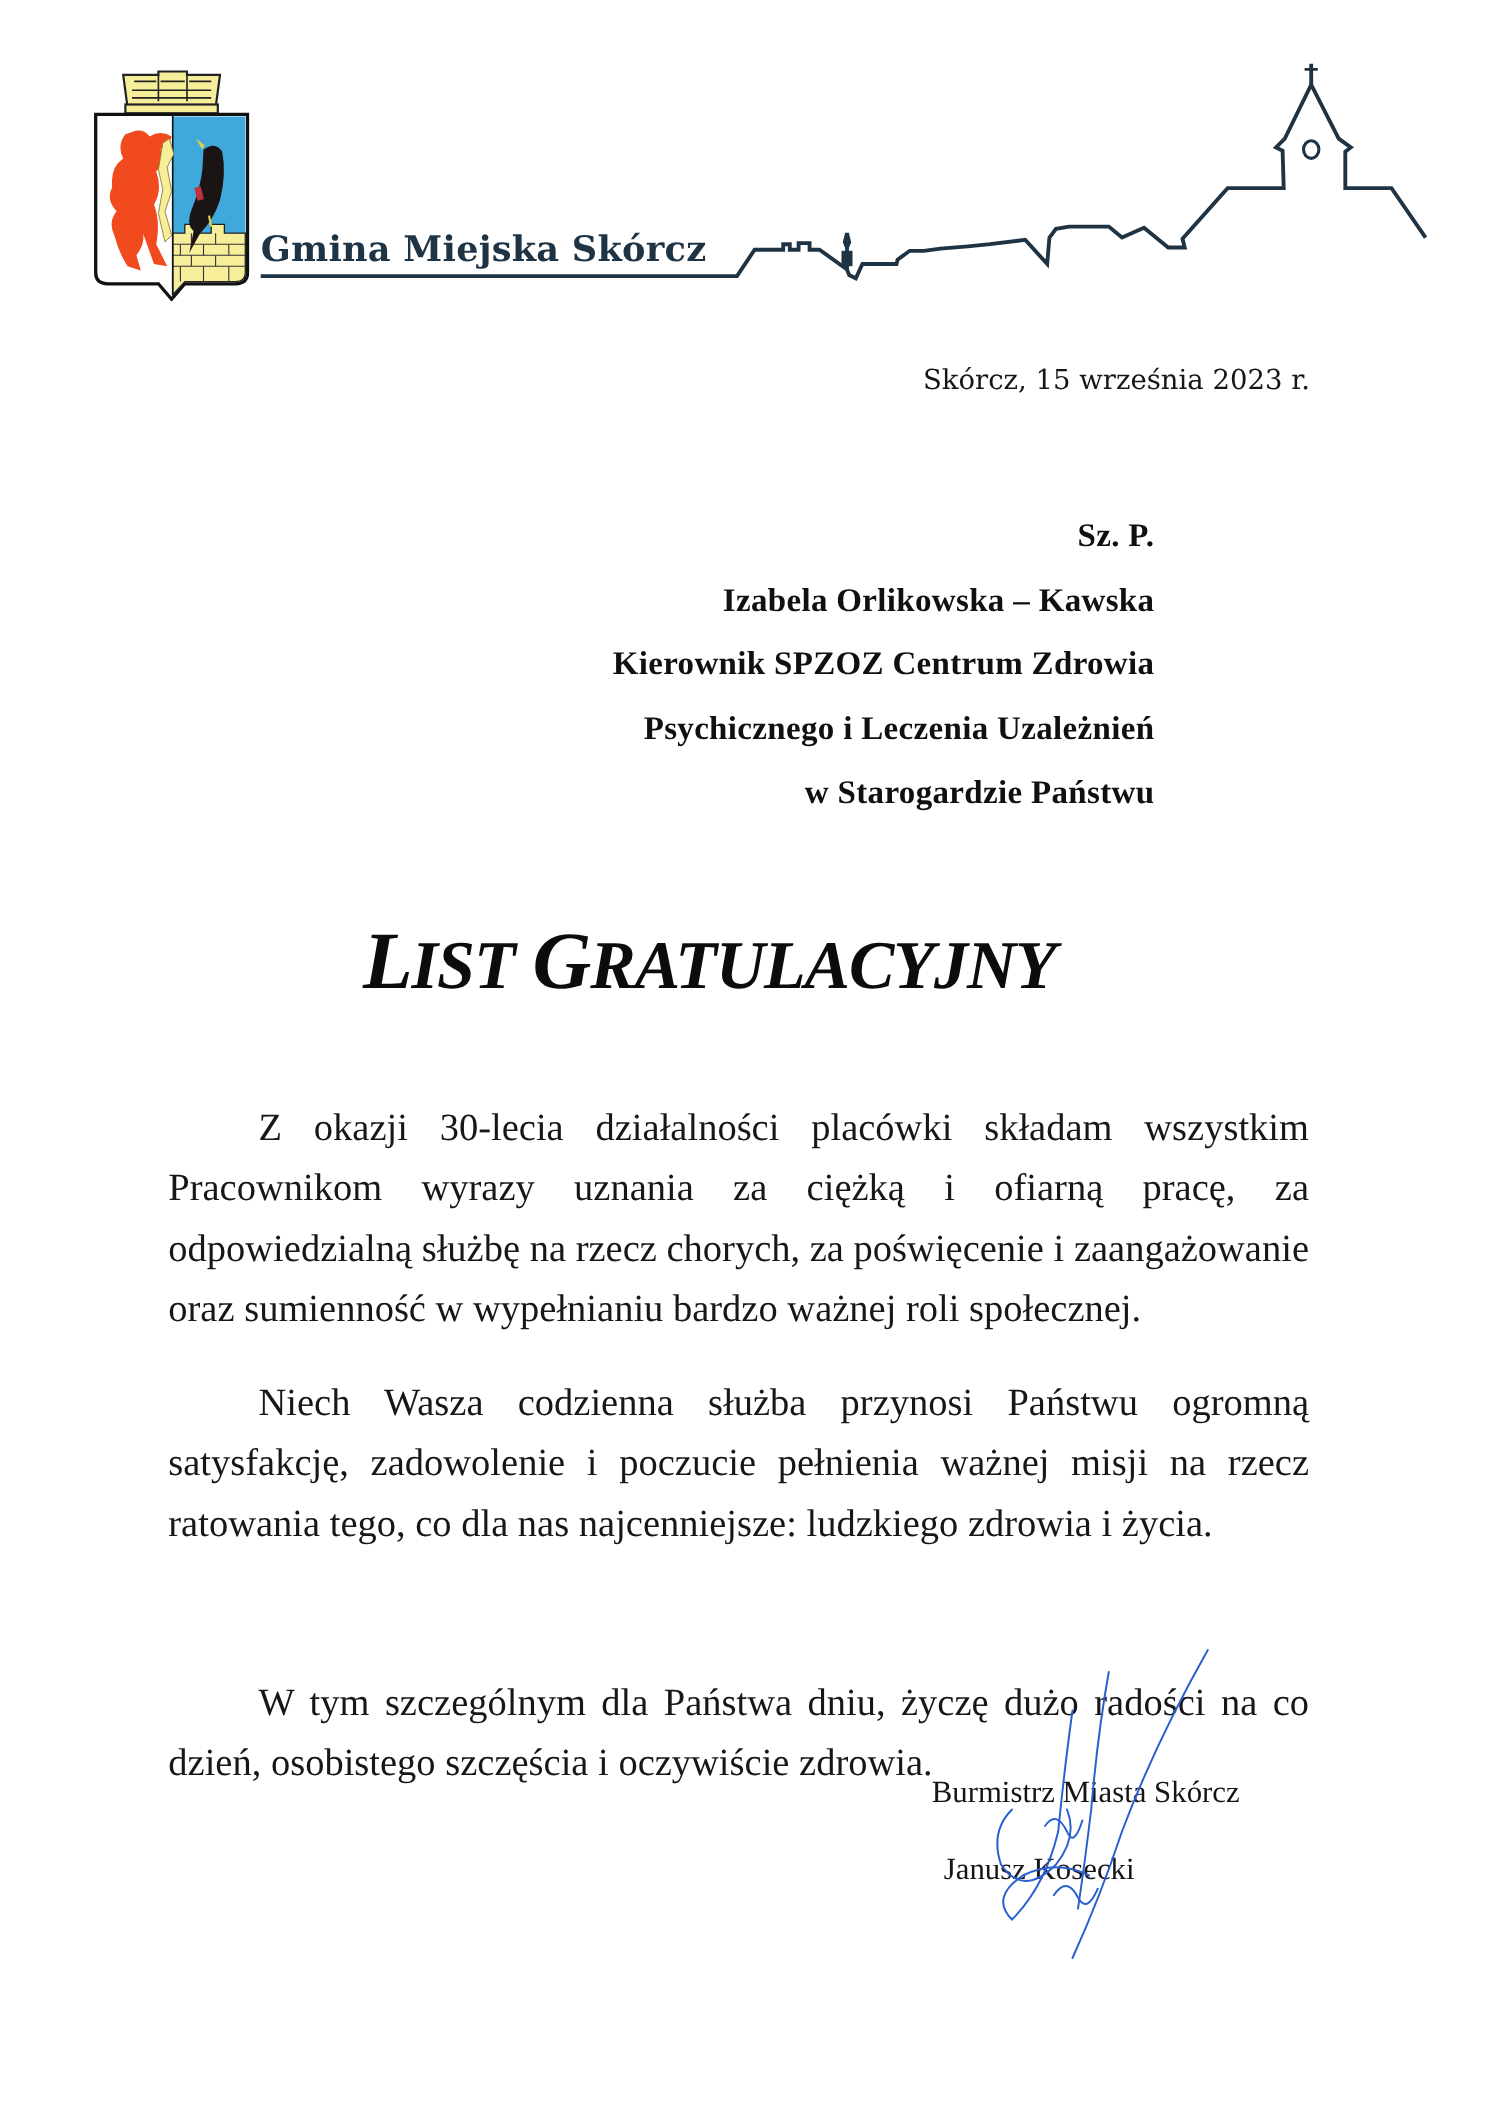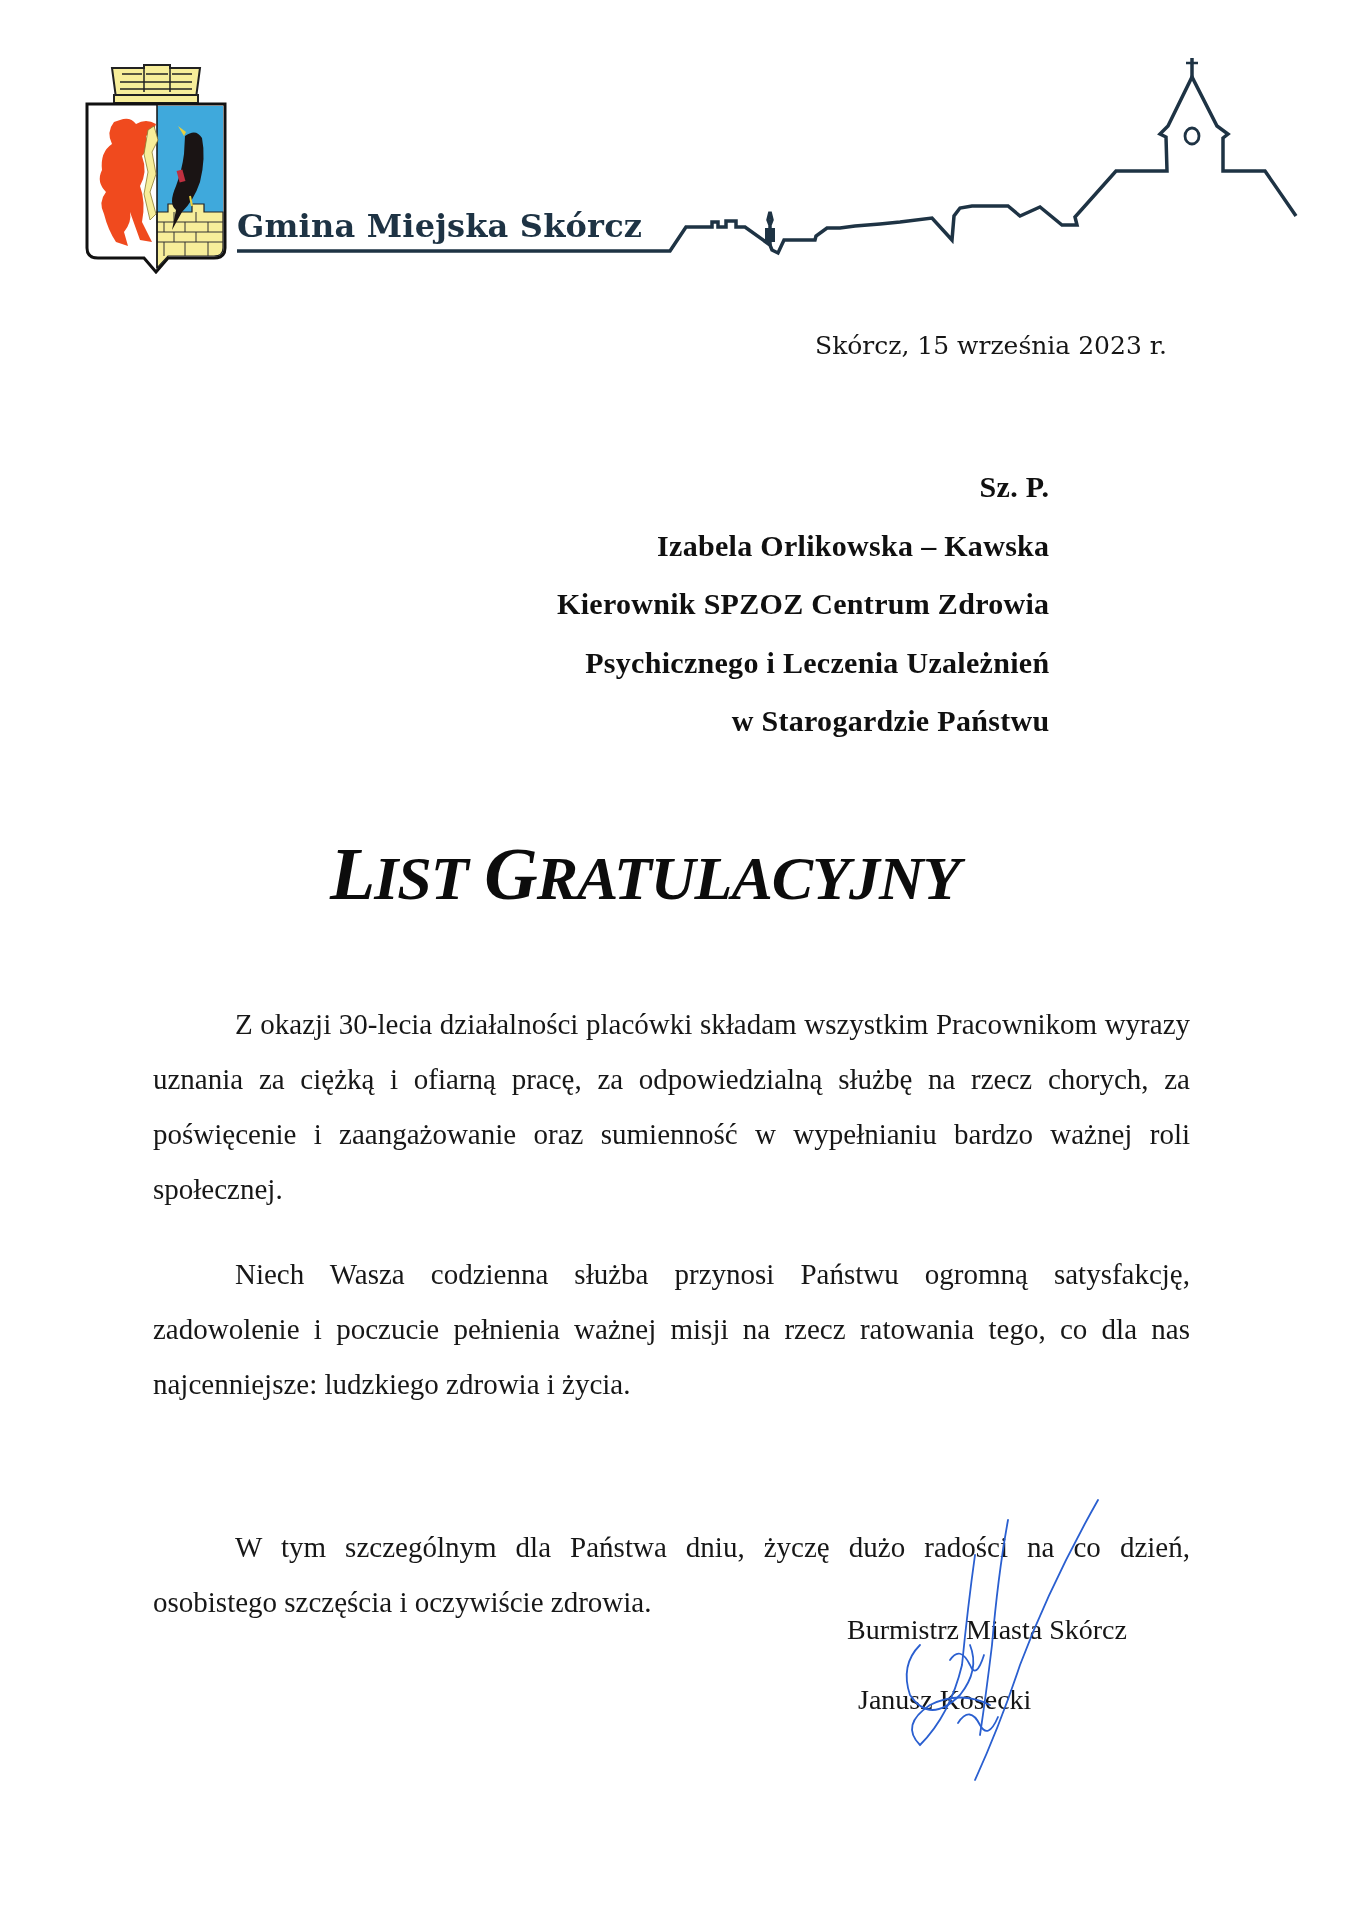--- a/index.html
+++ b/index.html
@@ -9,40 +9,40 @@
   .skyline { left: 0; top: 0; width: 1358px; height: 280px; }
   .gmina-title {
     left: 237px; top: 204px;
     font-family: "DejaVu Serif", serif; font-weight: bold;
     font-size: 32px; color: #1e3344; letter-spacing: 0.2px;
     white-space: nowrap; line-height: 44px;
   }
   .date {
     left: 815px; top: 328px; width: 376px;
     font-family: "DejaVu Serif", serif; font-size: 25px; color: #161616;
-    white-space: nowrap; line-height: 36px; text-align: left;
+    white-space: nowrap; line-height: 36px; text-align: right;
   }
   .addressee { left: 557px; top: 458px; }
   .addr-line {
     font-family: "Liberation Serif", serif; font-weight: bold;
     font-size: 30px; line-height: 58.5px; color: #101010; white-space: nowrap;
     letter-spacing: 0.3px;
     text-align: right;
   }
   .doc-title {
     left: 330px; top: 834px; width: 690px;
     font-family: "Liberation Serif", serif; font-weight: bold; font-style: italic;
     font-size: 70px; line-height: 80px; color: #0c0c0c; white-space: nowrap;
     letter-spacing: -1px;
   }
   .doc-title .big { font-size: 74px; }
   .doc-title .sc { font-size: 62px; }
   .body-text { left: 153px; width: 1037px; }
   .para {
-    font-family: "Liberation Serif", serif; font-size: 29px; line-height: 55px;
+    font-family: "Liberation Serif", serif; font-size: 35px; line-height: 55px;
     color: #171717; text-align: justify; text-align-last: left; margin: 0;
     text-indent: 82px;
   }
   .p1 { top: 997px; }
   .p2 { top: 1247px; }
   .p3 { top: 1520px; }
   .sig-role {
     left: 800px; top: 1612px;
     font-family: "Liberation Serif", serif; font-size: 28px; line-height: 36px;
     color: #151515; white-space: nowrap; margin-left: 47px;

